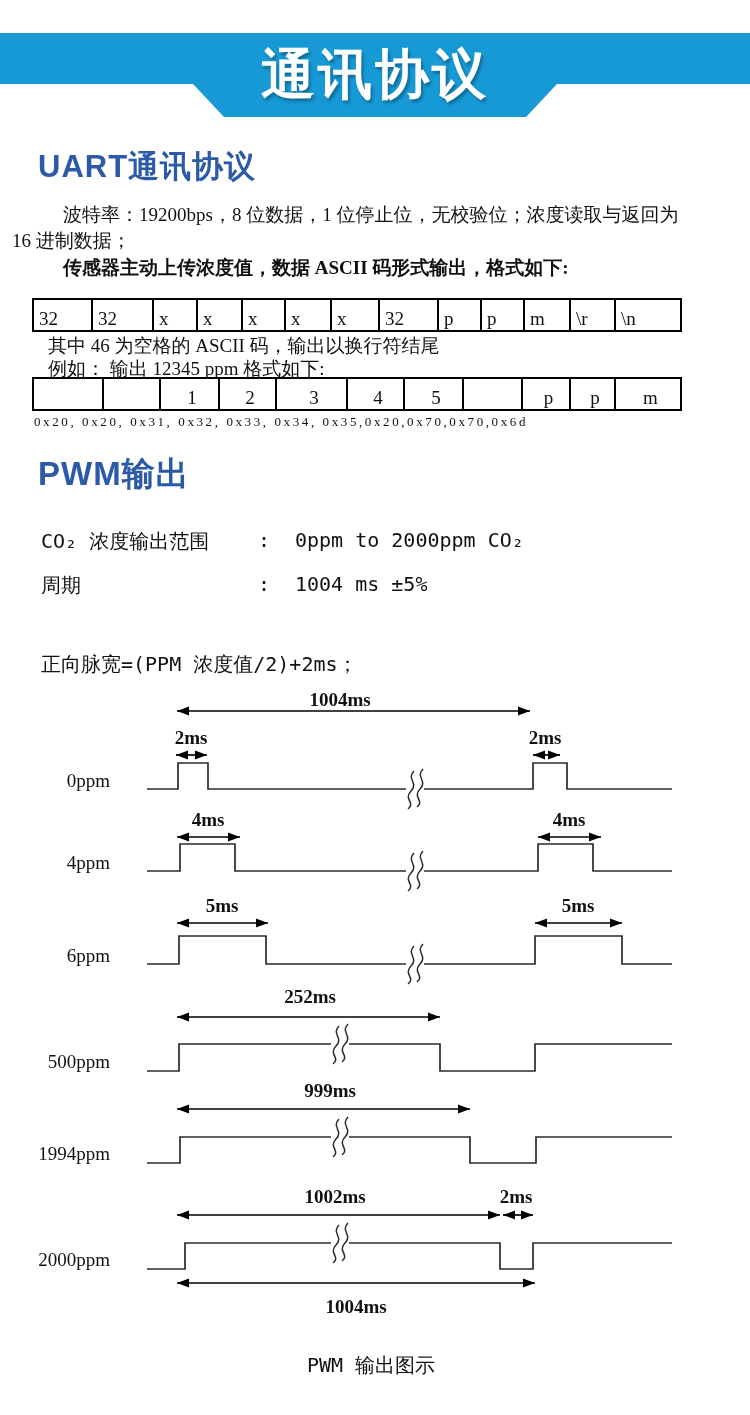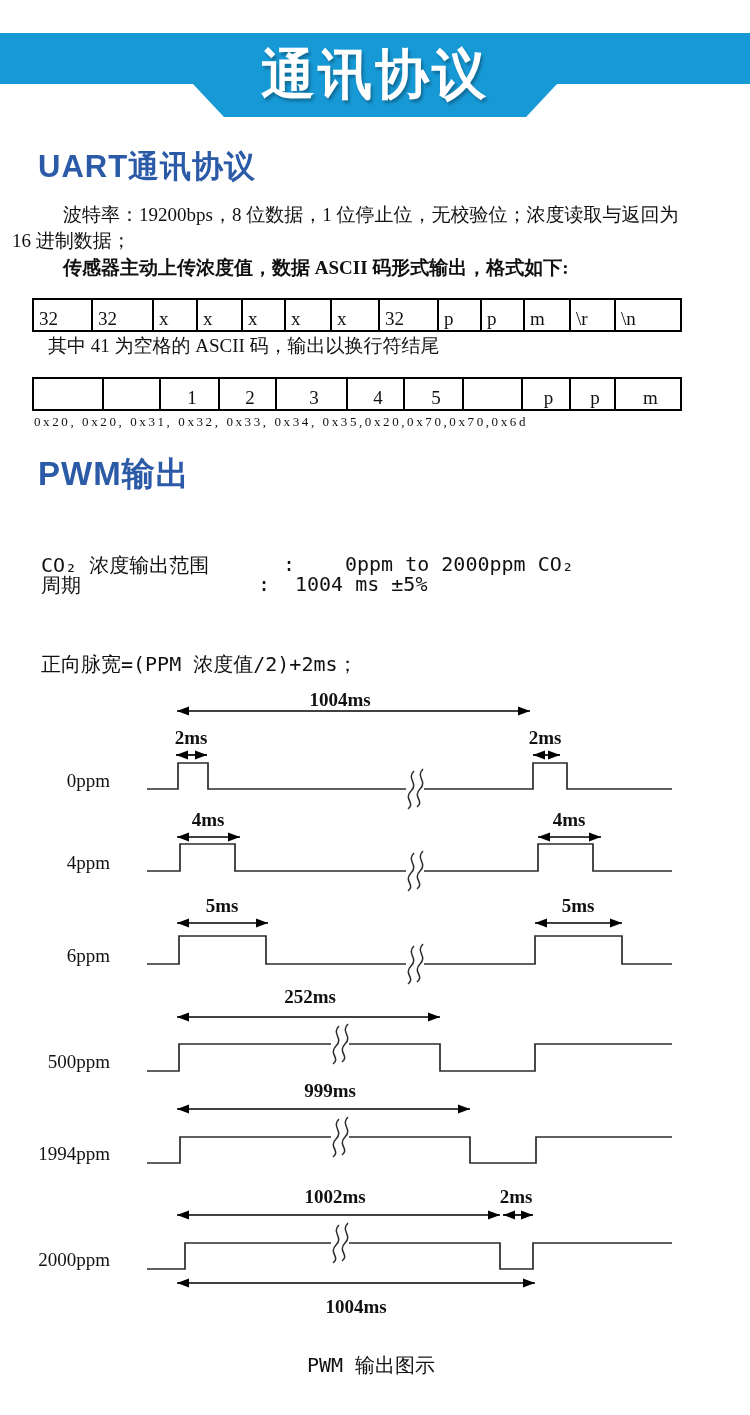--- a/index.html
+++ b/index.html
@@ -30,21 +30,21 @@
   table.fmt td{border:2px solid #000;font-size:19px;font-family:"Liberation Serif",serif;
         padding:8px 0 0 5px;overflow:hidden;white-space:nowrap;}
   .t1{left:32px;top:298px;width:650px;height:29px;}
   .t2{left:32px;top:377px;width:650px;height:28px;}
   .t2 td{text-align:center;padding:0;}
   
   .mono{font-family:"DejaVu Sans Mono","Liberation Mono",monospace;font-size:20px;}
   .spec{position:absolute;left:41px;display:flex;white-space:nowrap;}
   .spec .lab{width:217px;}
   .spec .col{width:37px;}
-  .s1{top:552px;gap:25px;}
+  .s1{top:528px;}
   .s2{top:572px;}
   .f1{left:41px;top:617px;}
   .f2{left:41px;top:652px;}
   
   .diagram{position:absolute;left:0;top:680px;overflow:visible;}
   .diagram text{fill:#111;font-family:"Liberation Serif",serif;font-size:19px;}
   .diagram text.ms{font-weight:bold;}
   .wave{fill:none;stroke:#2b2b2b;stroke-width:1.7;}
   .arr{stroke:#000;stroke-width:1.7;}
   .brkp{fill:none;stroke:#2b2b2b;stroke-width:1.5;}
@@ -92,21 +92,22 @@
       <td>32</td>
       <td>p</td>
       <td>p</td>
       <td>m</td>
       <td>\r</td>
       <td>\n</td>
     </tr>
   </tbody>
     </table>
 
-  <div class="ln note1">其中 41 为空格的 ASCII 码，输出以换行符结尾</div>
+  <div class="ln note1">其中 46 为空格的 ASCII 码，输出以换行符结尾</div>
+  <div class="ln note2">例如： 输出 12345 ppm 格式如下:</div>
 
   <table class="fmt t2">
     <colgroup>
         <col style="width:70px">
         <col style="width:57px">
         <col style="width:59px">
         <col style="width:57px">
         <col style="width:71px">
         <col style="width:57px">
         <col style="width:59px">

